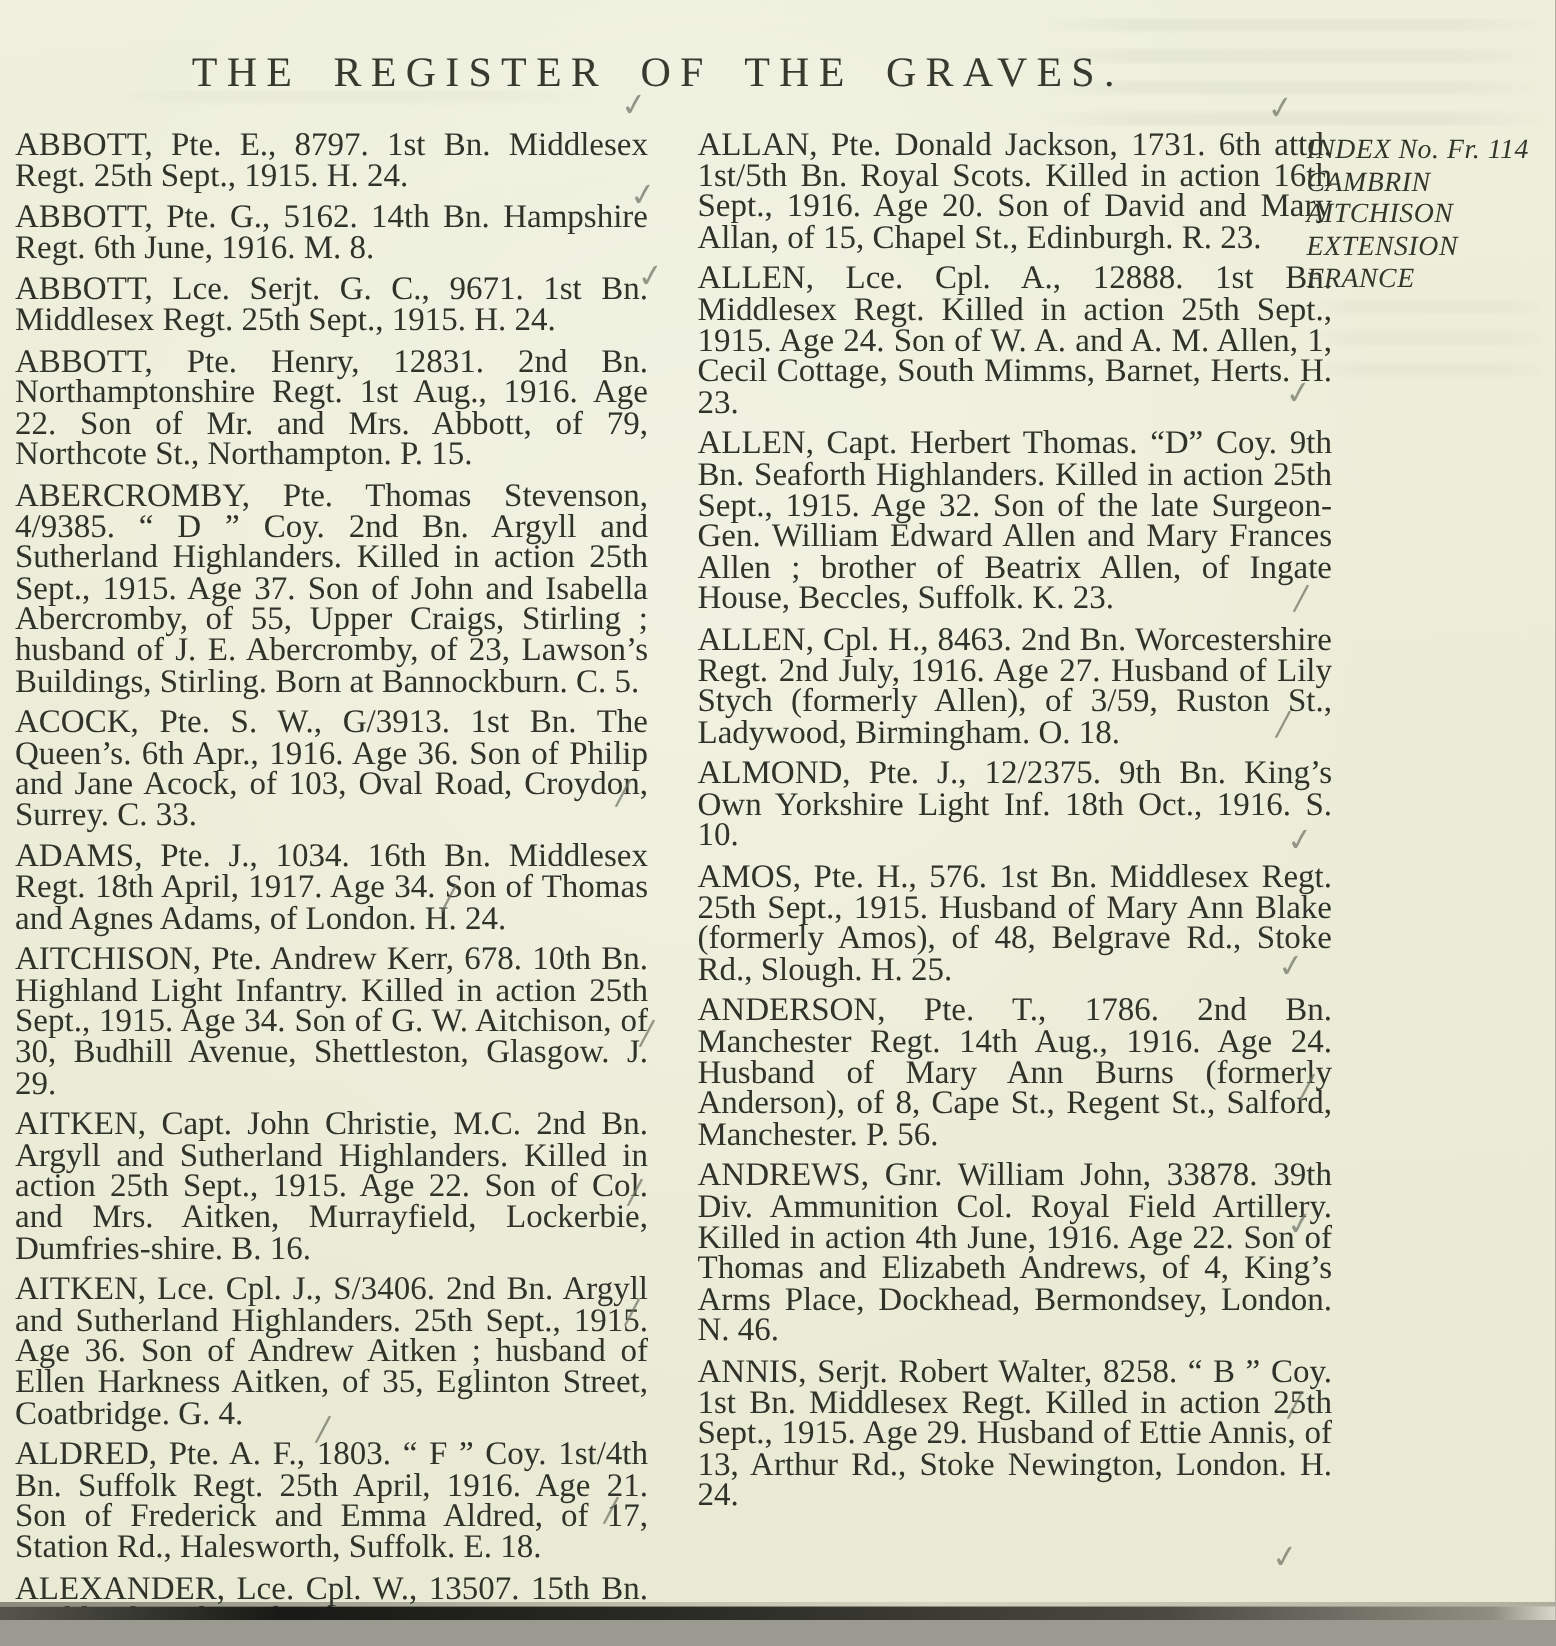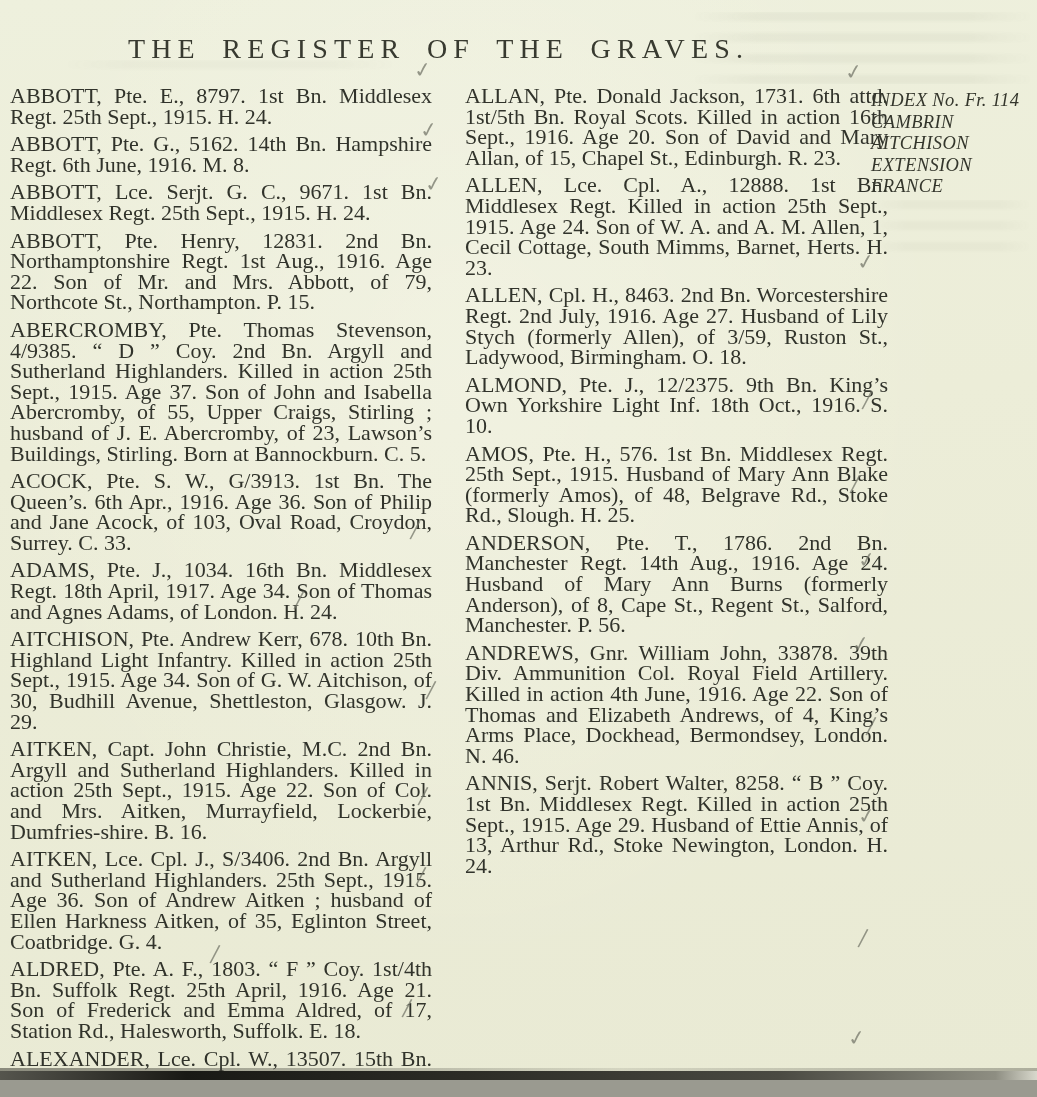--- a/index.html
+++ b/index.html
@@ -94,20 +94,21 @@
     <p class="entry">AITCHISON, Pte. Andrew Kerr, 678.  10th Bn. Highland Light Infantry.  Killed in action 25th Sept., 1915.  Age 34.  Son of G. W. Aitchison, of 30, Budhill Avenue, Shettleston, Glasgow.  J.  29.</p>
     <p class="entry">AITKEN, Capt. John Christie, M.C.  2nd Bn. Argyll and Sutherland Highlanders.  Killed in action 25th Sept., 1915.  Age 22.  Son of Col. and Mrs. Aitken, Murrayfield, Lockerbie, Dumfries-shire.  B.  16.</p>
     <p class="entry">AITKEN, Lce. Cpl. J., S/3406.  2nd Bn. Argyll and Sutherland Highlanders.  25th Sept., 1915.  Age 36.  Son of Andrew Aitken ; husband of Ellen Harkness Aitken, of 35, Eglinton Street, Coatbridge.  G.  4.</p>
     <p class="entry">ALDRED, Pte. A. F., 1803.  “ F ” Coy. 1st/4th Bn. Suffolk Regt.  25th April, 1916.  Age 21.  Son of Frederick and Emma Aldred, of 17, Station Rd., Halesworth, Suffolk.  E.  18.</p>
     <p class="entry">ALEXANDER, Lce. Cpl. W., 13507.  15th Bn. Highland Light Inf.  8th Sept., 1916.  Age 23.  Son of James Alexander, of 35, Shenchan St., Stranraer.  R.  8.</p>
   </div>
 
   <div class="col col-right">
     <p class="entry">ALLAN, Pte. Donald Jackson, 1731.  6th attd. 1st/5th Bn. Royal Scots.  Killed in action 16th Sept., 1916.  Age 20.  Son of David and Mary Allan, of 15, Chapel St., Edinburgh.  R.  23.</p>
     <p class="entry">ALLEN, Lce. Cpl. A., 12888.  1st Bn. Middlesex Regt.  Killed in action 25th Sept., 1915.  Age 24.  Son of W. A. and A. M. Allen, 1, Cecil Cottage, South Mimms, Barnet, Herts.  H.  23.</p>
+    <p class="entry">ALLEN, Capt. Herbert Thomas.  “D” Coy. 9th Bn. Seaforth Highlanders.  Killed in action 25th Sept., 1915.  Age 32.  Son of the late Surgeon-Gen. William Edward Allen and Mary Frances Allen ; brother of Beatrix Allen, of Ingate House, Beccles, Suffolk.  K.  23.</p>
     <p class="entry">ALLEN, Cpl. H., 8463.  2nd Bn. Worcestershire Regt.  2nd July, 1916.  Age 27.  Husband of Lily Stych (formerly Allen), of 3/59, Ruston St., Ladywood, Birmingham.  O.  18.</p>
     <p class="entry">ALMOND, Pte. J., 12/2375.  9th Bn. King’s Own Yorkshire Light Inf.  18th Oct., 1916.  S.  10.</p>
     <p class="entry">AMOS, Pte. H., 576.  1st Bn. Middlesex Regt.  25th Sept., 1915.  Husband of Mary Ann Blake (formerly Amos), of 48, Belgrave Rd., Stoke Rd., Slough.  H.  25.</p>
     <p class="entry">ANDERSON, Pte. T., 1786.  2nd Bn. Manchester Regt.  14th Aug., 1916.  Age 24.  Husband of Mary Ann Burns (formerly Anderson), of 8, Cape St., Regent St., Salford, Manchester.  P.  56.</p>
     <p class="entry">ANDREWS, Gnr. William John, 33878.  39th Div. Ammunition Col. Royal Field Artillery.  Killed in action 4th June, 1916.  Age 22.  Son of Thomas and Elizabeth Andrews, of 4, King’s Arms Place, Dockhead, Bermondsey, London.  N.  46.</p>
     <p class="entry">ANNIS, Serjt. Robert Walter, 8258.  “ B ” Coy. 1st Bn. Middlesex Regt.  Killed in action 25th Sept., 1915.  Age 29.  Husband of Ettie Annis, of 13, Arthur Rd., Stoke Newington, London.  H.  24.</p>
   </div>
 
   <div class="index-block">
     <span class="index-line">INDEX No. Fr. 114</span>

